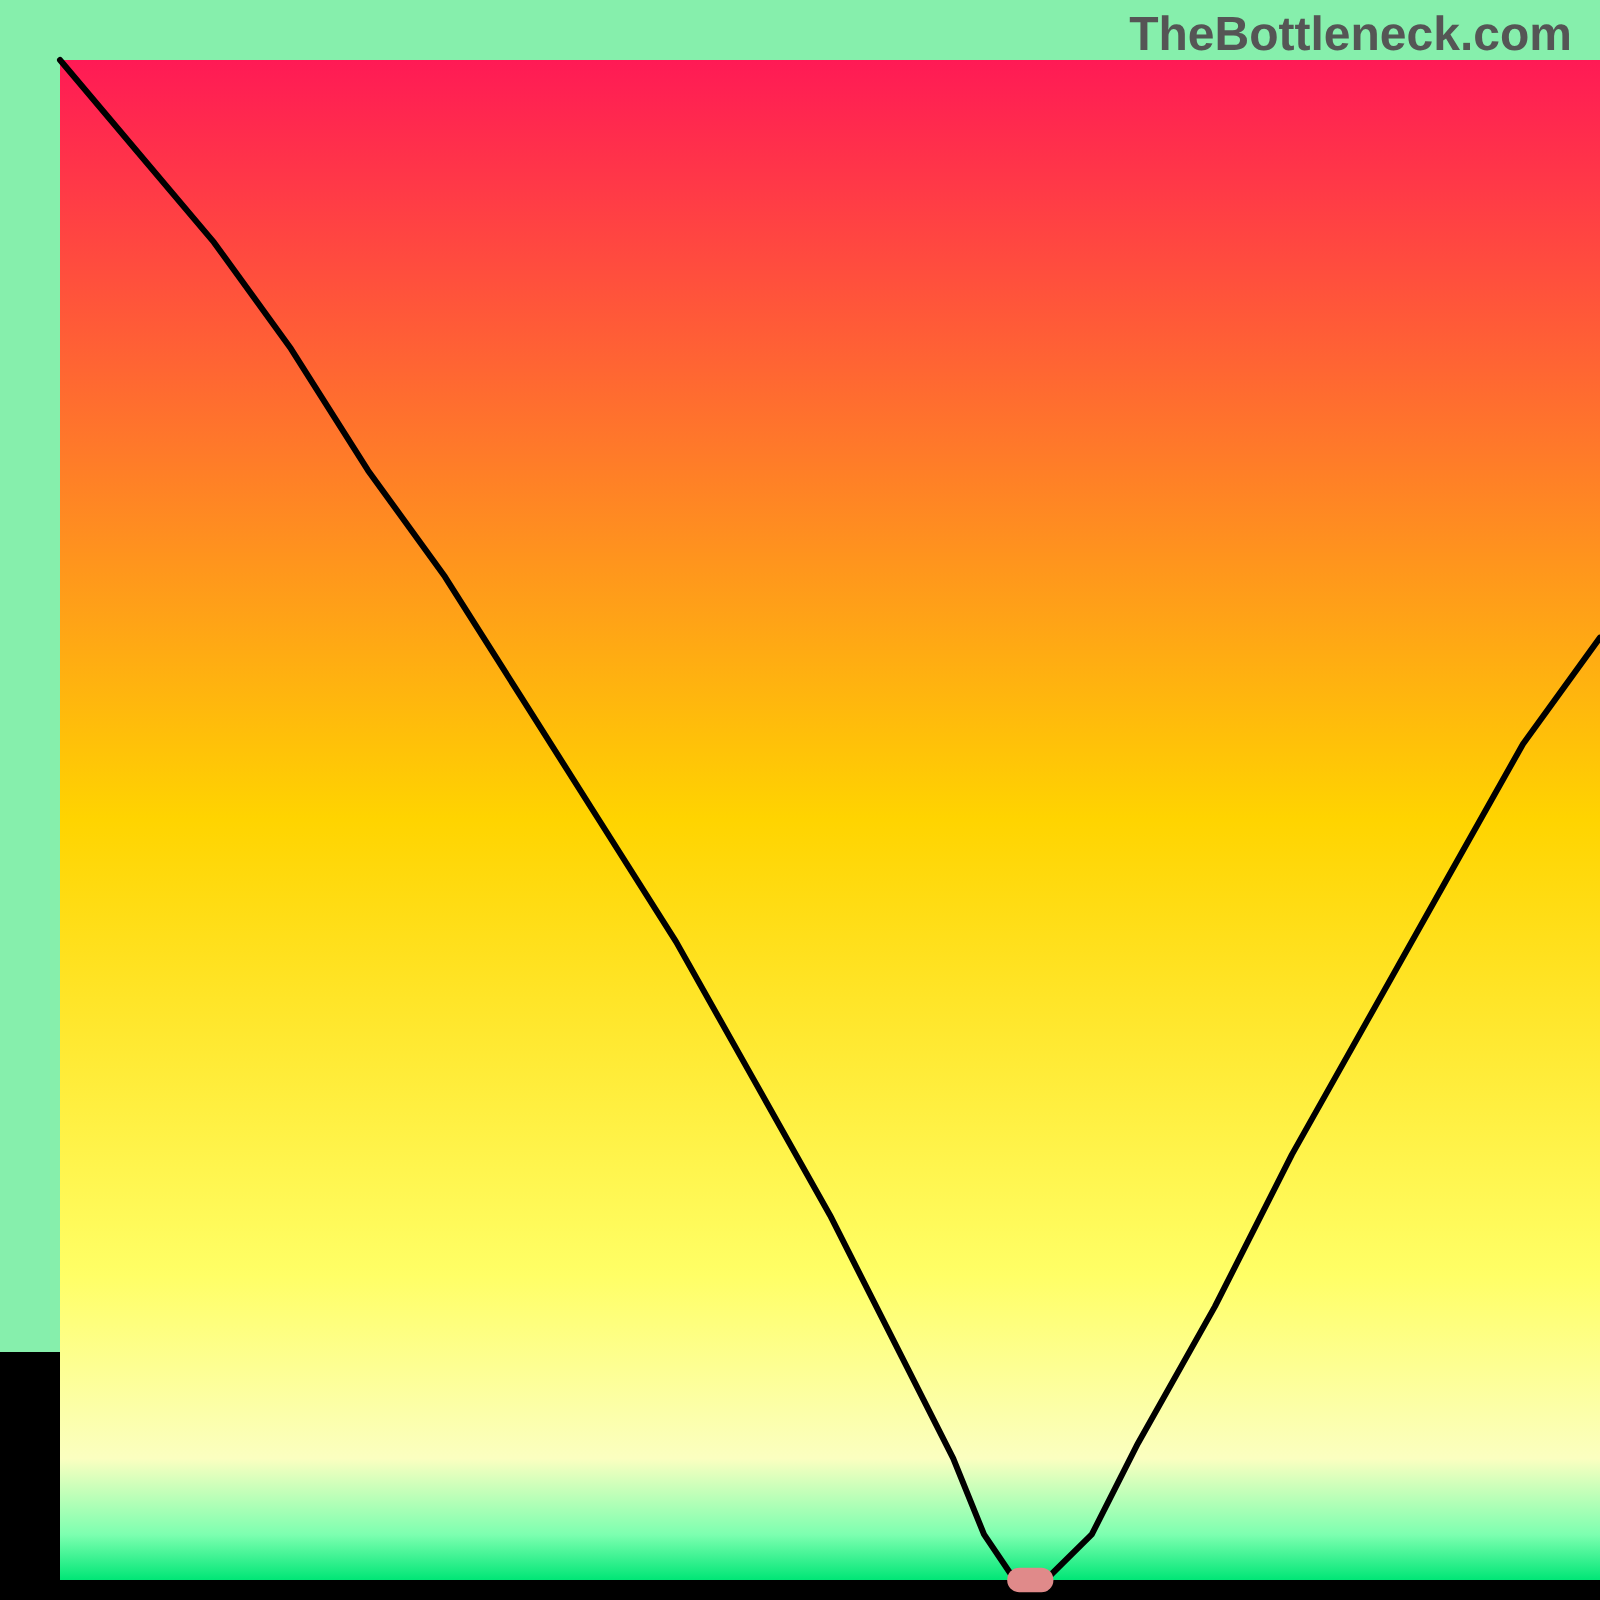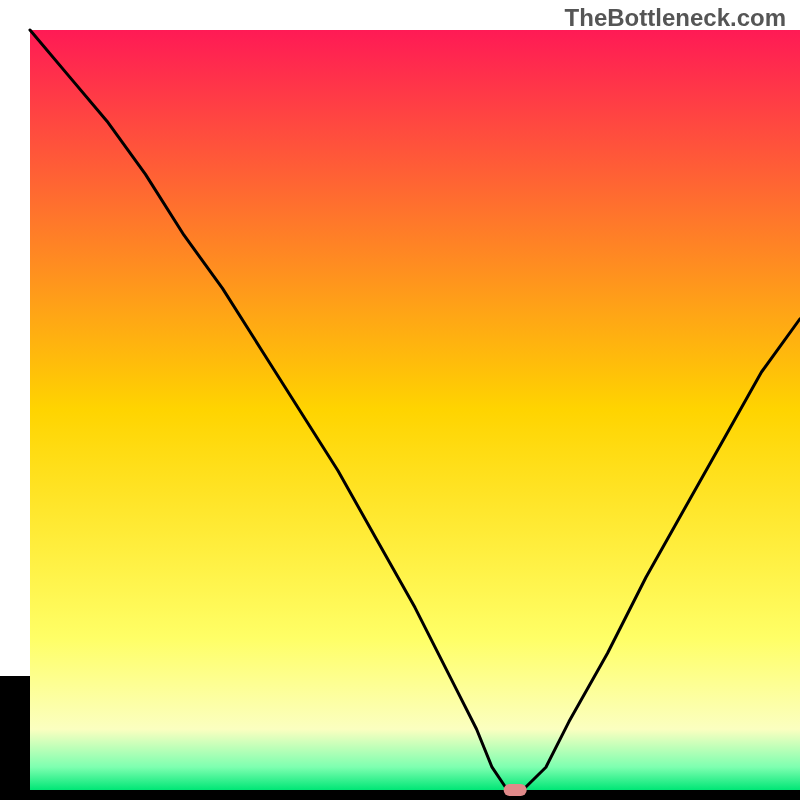--- a/index.html
+++ b/index.html
@@ -8,21 +8,21 @@
     width: 800px;
     height: 800px;
     background: #000;
     font-family: Arial, Helvetica, sans-serif;
     overflow: hidden;
   }
   .frame {
     position: relative;
     width: 800px;
     height: 676px;
-    background: #ffffff;
+    background: #86efac;
   }
   .watermark {
     position: absolute;
     top: 4px;
     right: 14px;
     color: #555;
     font-size: 24px;
     font-weight: 600;
     z-index: 5;
     user-select: none;

